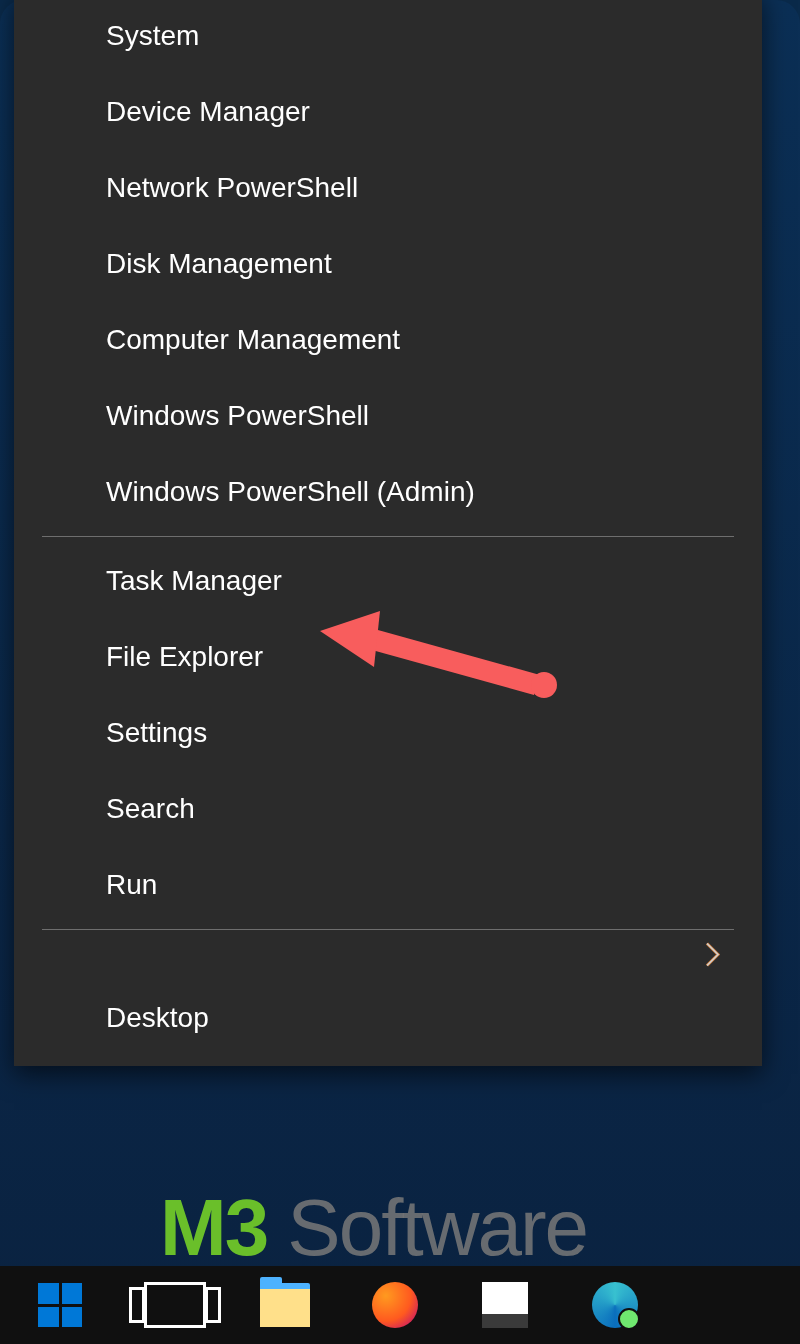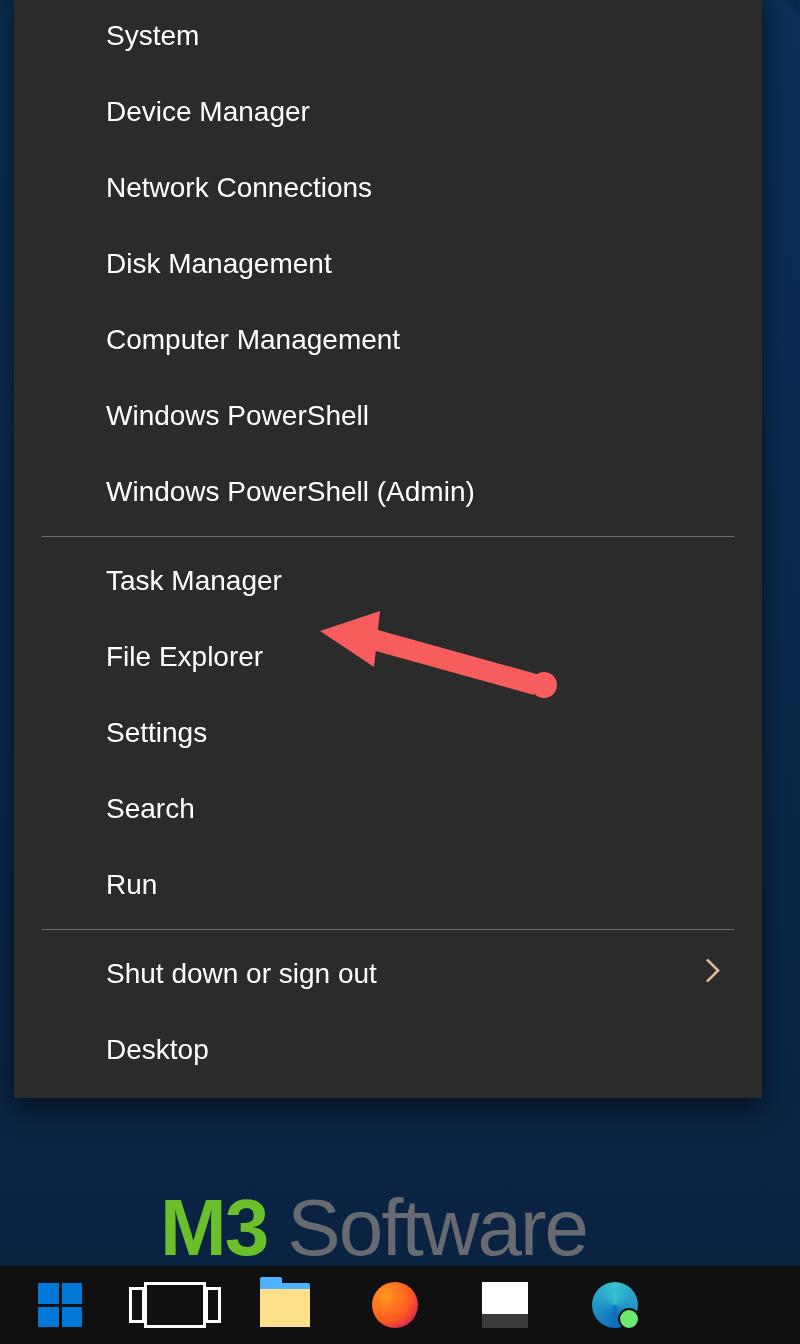--- a/index.html
+++ b/index.html
@@ -163,38 +163,37 @@
   .watermark .soft { color: rgba(120,120,120,0.85); font-weight:400; }
 </style>
 </head>
 <body>
 
 <div class="desktop">
 
   <div class="ctxmenu">
     <div class="ctx-item">System</div>
     <div class="ctx-item">Device Manager</div>
-    <div class="ctx-item">Network Connections</div>
+    <div class="ctx-item">Network PowerShell</div>
     <div class="ctx-item">Disk Management</div>
     <div class="ctx-item">Computer Management</div>
     <div class="ctx-item">Windows PowerShell</div>
     <div class="ctx-item">Windows PowerShell (Admin)</div>
 
     <div class="ctx-sep"></div>
 
     <div class="ctx-item">Task Manager</div>
     <div class="ctx-item">File Explorer</div>
     <div class="ctx-item">Settings</div>
     <div class="ctx-item">Search</div>
     <div class="ctx-item">Run</div>
 
     <div class="ctx-sep"></div>
 
     <div class="ctx-item">
-      <span>Shut down or sign out</span>
       <span class="ctx-chevron">
         <svg width="18" height="28" viewBox="0 0 18 28">
             <path d="M3 3 L14 14 L3 25" stroke="#d08040" stroke-width="3" fill="none"></path>
             <path d="M3 3 L14 14 L3 25" stroke="#d0d0d0" stroke-width="1.5" fill="none"></path>
           </svg>
       </span>
     </div>
     <div class="ctx-item">Desktop</div>
   </div>
 

